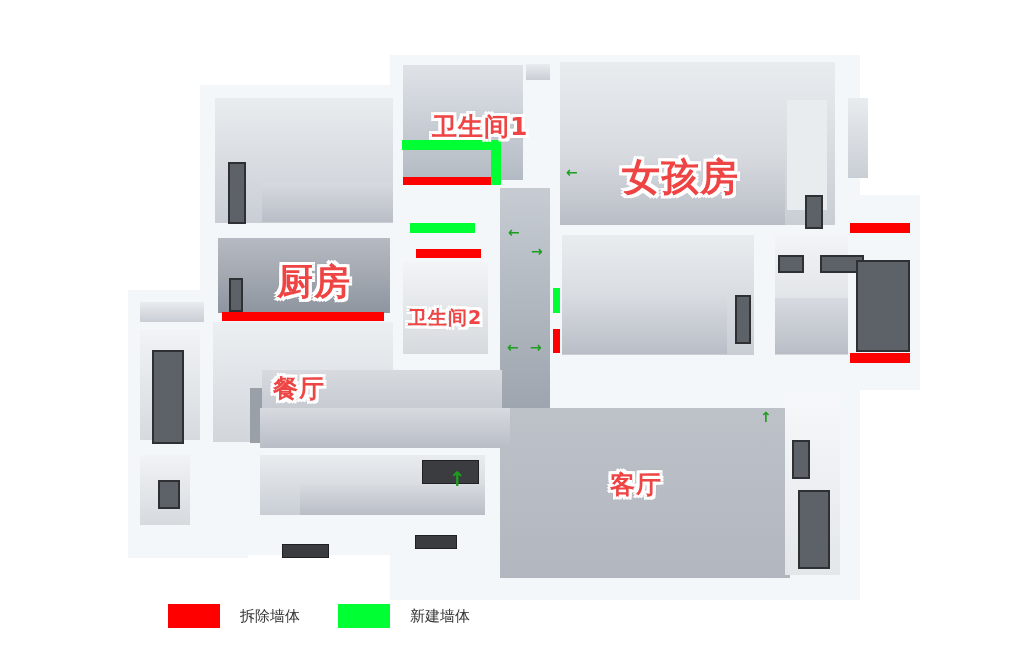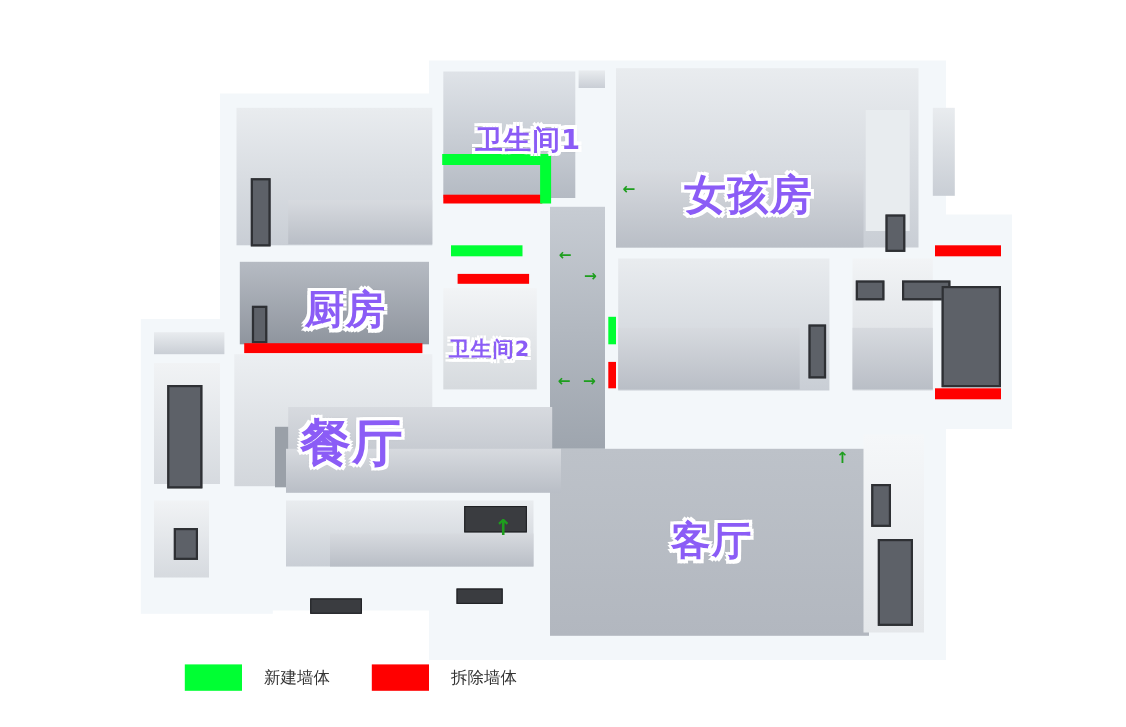--- a/index.html
+++ b/index.html
@@ -1,21 +1,21 @@
 <!DOCTYPE html>
 <html><head>
 <meta charset="utf-8">
 <style>
   html,body{margin:0;padding:0;background:#ffffff;}
   body{width:1024px;height:661px;position:relative;overflow:hidden;font-family:"DejaVu Sans",sans-serif;}
   .plan{position:absolute;left:0;top:0;width:1024px;height:661px;}
   .wall{position:absolute;background:#f3f7fa;}
   .floor{position:absolute;background:linear-gradient(180deg,#d7dadf 0%,#b9bec6 100%);}
   .ceilwall{position:absolute;background:linear-gradient(180deg,#e9ecef 0%,#c9ced5 100%);}
-  .room-label{position:absolute;color:#8b5cf6;font-weight:bold;font-family:"DejaVu Sans",sans-serif;
+  .room-label{position:absolute;color:#ef4444;font-weight:bold;font-family:"DejaVu Sans",sans-serif;
     text-shadow:
       -3px -3px 0 #fff, 3px -3px 0 #fff, -3px 3px 0 #fff, 3px 3px 0 #fff,
       0 -3px 0 #fff, 0 3px 0 #fff, -3px 0 0 #fff, 3px 0 0 #fff,
       0 0 4px rgba(0,0,0,0.35);
     white-space:nowrap;letter-spacing:1px;}
   .bar{position:absolute;}
   .arrow{position:absolute;color:#1e9e1e;font-weight:bold;font-size:14px;line-height:14px;}
   .window{position:absolute;background:#5d6168;border:2px solid #2e3034;}
   .door{position:absolute;background:#3a3c40;border:1px solid #1f2023;}
   .legend{position:absolute;top:604px;left:168px;display:flex;align-items:center;}
@@ -102,26 +102,26 @@
   <span class="arrow" style="left:531px;top:244px;">→</span>
   <span class="arrow" style="left:507px;top:340px;">←</span>
   <span class="arrow" style="left:530px;top:340px;">→</span>
   <span class="arrow" style="left:760px;top:410px;">↑</span>
   <span class="arrow" style="left:449px;top:472px;font-size:20px;">↑</span>
 
   <div class="room-label" style="left:432px;top:110px;font-size:25px;">卫生间1</div>
   <div class="room-label" style="left:277px;top:258px;font-size:36px;">厨房</div>
   <div class="room-label" style="left:622px;top:152px;font-size:38px;">女孩房</div>
   <div class="room-label" style="left:408px;top:305px;font-size:19px;">卫生间2</div>
-  <div class="room-label" style="left:273px;top:372px;font-size:46px;">餐厅</div>
-  <div class="room-label" style="left:610px;top:468px;font-size:36px;">客厅</div>
+  <div class="room-label" style="left:273px;top:372px;font-size:25px;">餐厅</div>
+  <div class="room-label" style="left:610px;top:468px;font-size:25px;">客厅</div>
 </div>
 
 <div class="legend">
   <div class="legend-item">
+    <div class="swatch" style="background:#ff0000;"></div>
+    <span class="legend-label">拆除墙体</span>
+  </div>
+  <div class="legend-item">
     <div class="swatch" style="background:#00ff33;"></div>
     <span class="legend-label">新建墙体</span>
-  </div>
-  <div class="legend-item">
-    <div class="swatch" style="background:#ff0000;"></div>
-    <span class="legend-label">拆除墙体</span>
   </div>
 </div>
 
 </body></html>

